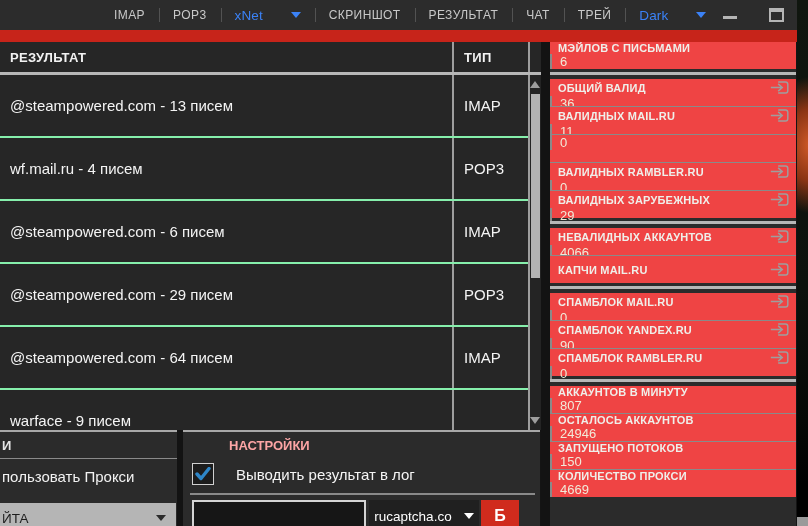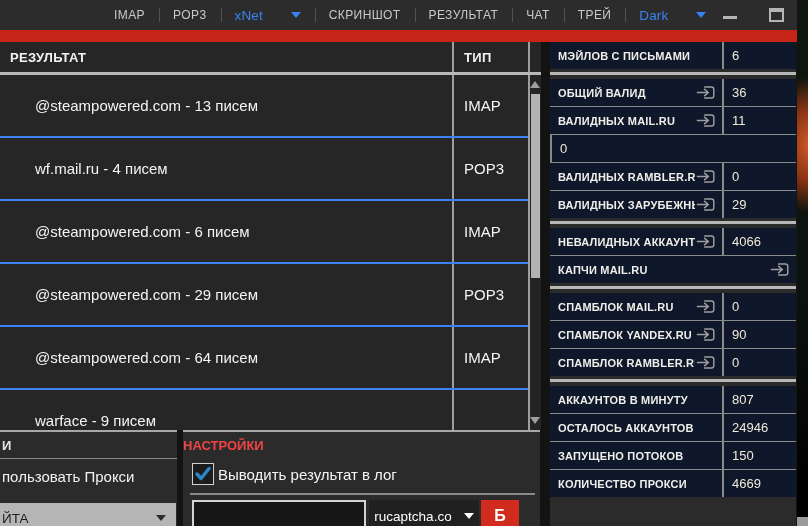--- a/index.html
+++ b/index.html
@@ -29,49 +29,49 @@
       linear-gradient(#10160f 0%, #0c120d 55%, #050805 80%, #000 92%);
   }
   .desktop-strip::after { content:""; position:absolute; left:0; right:0; bottom:0; height:9px; background:#9a9a9a; }
   
   .results-table { position:absolute; left:0; top:42px; width:541px; height:388px; background:#262626; }
   .rt-header { display:flex; height:30px; border-bottom:3px solid #b7b7b7; color:#f2f2f2; font-weight:bold; font-size:13px; letter-spacing:0.3px; }
   .rt-header .col-result { flex:1; display:flex; align-items:center; padding-left:10px; }
   .rt-header .col-type { width:64px; border-left:2px solid #9e9e9e; display:flex; align-items:center; padding-left:10px; }
   .rt-header .col-scroll { width:11px; border-left:2px solid #9e9e9e; }
   .rt-body { position:absolute; left:0; top:33px; right:13px; bottom:0; overflow:hidden; background:#262626; }
-  .rt-row { height:61px; border-bottom:2px solid #3b82f6; display:flex;padding-left:25px; }
+  .rt-row { height:61px; border-bottom:2px solid #86efac; display:flex; }
   .rt-cell-result { flex:1; display:flex; align-items:center; padding-left:10px; color:#f4f4f4; font-size:15px; }
   .rt-cell-type { width:64px; border-left:2px solid #9e9e9e; display:flex; align-items:center; padding-left:10px; color:#f4f4f4; font-size:15px; }
   .rt-scrollbar { position:absolute; right:0; top:33px; bottom:0; width:11px; border-left:2px solid #9e9e9e; background:#242424; }
   .sb-up   { position:absolute; top:6px;  left:0;  width:0; height:0; border-left:5.5px solid transparent; border-right:5.5px solid transparent; border-bottom:7px solid #9e9e9e; }
   .sb-down { position:absolute; bottom:6px; left:0; width:0; height:0; border-left:5.5px solid transparent; border-right:5.5px solid transparent; border-top:7px solid #9e9e9e; }
   .sb-thumb { position:absolute; top:19px; left:1px; width:9px; height:184px; background:#b3b3b3; }
   
   .stats-panel { position:absolute; left:550px; top:42px; width:246px; height:484px; background:#2b2b2b; overflow:hidden; }
   .stats-title { height:30px; display:flex; align-items:center; padding-left:8px; color:#f5f5f5; font-weight:bold; font-size:13.5px; letter-spacing:0.4px; border-bottom:3px solid #b7b7b7; }
-  .stat-row { position:relative; display:flex; height:27px; background:#0f172a; border-top:1px solid #8a8a8a; }
+  .stat-row { position:relative; display:flex; height:27px; background:#ef4444; border-top:1px solid #8a8a8a;flex-direction:column; }
   .stats-rows .stat-row:first-of-type { border-top:none; }
   .stat-row.new-group { border-top:none; margin-top:10px; }
   .stat-row.new-group::before { content:""; position:absolute; left:0; right:0; top:-7px; height:3px; background:#b7b7b7; }
   .stat-label-cell { flex:1; display:flex; align-items:center; padding:0 5px 0 8px; min-width:0; }
   .stat-label { flex:1; color:#efefea; font-size:11px; font-weight:bold; letter-spacing:0.2px; white-space:nowrap; overflow:hidden; }
   .arrow-icon { width:22px; height:17px; flex:none; }
   .stat-value-cell { width:64px; flex:none; border-left:2px solid #8a8a8a; display:flex; align-items:center; padding-left:8px; color:#f1ead9; font-size:13px; }
   
   .proxy-panel { position:absolute; left:0; top:430px; width:177px; height:96px; background:#2b2b2b; border-top:2px solid #a8a8a8; }
   .pp-header { height:26px; display:flex; align-items:center; padding-left:2px; color:#e5e5e5; font-weight:bold; font-size:13px; border-bottom:1px solid #8a8a8a; }
   .pp-label { margin:9px 0 0 2px; color:#f2f2f2; font-size:15px; }
   .pp-dropdown { position:absolute; left:0; top:71px; width:164px; height:30px; background:#b5b5b5; display:flex; align-items:center; padding:0 10px 0 2px; color:#1e1e1e; font-size:13.5px; }
   .pp-dropdown .caret-down { color:#2b2b2b; margin-left:auto; }
   .gap-v2 { position:absolute; left:177px; top:430px; width:6px; height:96px; background:#131313; }
   .gap-v1 { position:absolute; left:541px; top:42px; width:9px; height:484px; background:#131313; }
   .settings-panel { position:absolute; left:183px; top:430px; width:357px; height:96px; background:#2b2b2b; border-top:2px solid #a8a8a8; overflow:hidden; }
-  .sp-header { height:26px; display:flex; align-items:center; padding-left:0; color:#ef4444; font-weight:bold; font-size:13px; }
-  .sp-check-row { display:flex; align-items:center; gap:4px; margin:5px 0 0 9px; }
+  .sp-header { height:26px; display:flex; align-items:center; padding-left:26px; color:#fca5a5; font-weight:bold; font-size:13px;margin-left:20px; }
+  .sp-check-row { display:flex; align-items:center; gap:22px; margin:5px 0 0 9px; }
   .checkbox { width:20px; height:20px; background:#1c1c1c; border:1px solid #d0d0d0; display:flex; align-items:center; justify-content:center; }
   .sp-check-label { color:#f5f5f5; font-size:15px; }
   .sp-divider { height:2px; background:#8a8a8a; margin:8px 0 0 7px; width:345px; }
   .sp-input-row { display:flex; align-items:stretch; margin:5px 0 0 9px; height:32px; }
   .captcha-input { width:158px; height:26px; background:#161616; border:2px solid #d4d4d4; color:#fff; padding:0 6px; font-size:14px; font-family:inherit; outline:none; }
   .captcha-select { width:110px; margin-left:3px; background:#202020; display:flex; align-items:center; justify-content:center; gap:12px; color:#ffffff; font-size:13.5px; }
   .captcha-select .caret-down { margin-left:0; border-top-color:#fff; }
   .b-button { width:38px; margin-left:2px; color:#fff; font-weight:bold; font-size:16px; display:flex; align-items:center; justify-content:center; }
 </style>
 </head>

